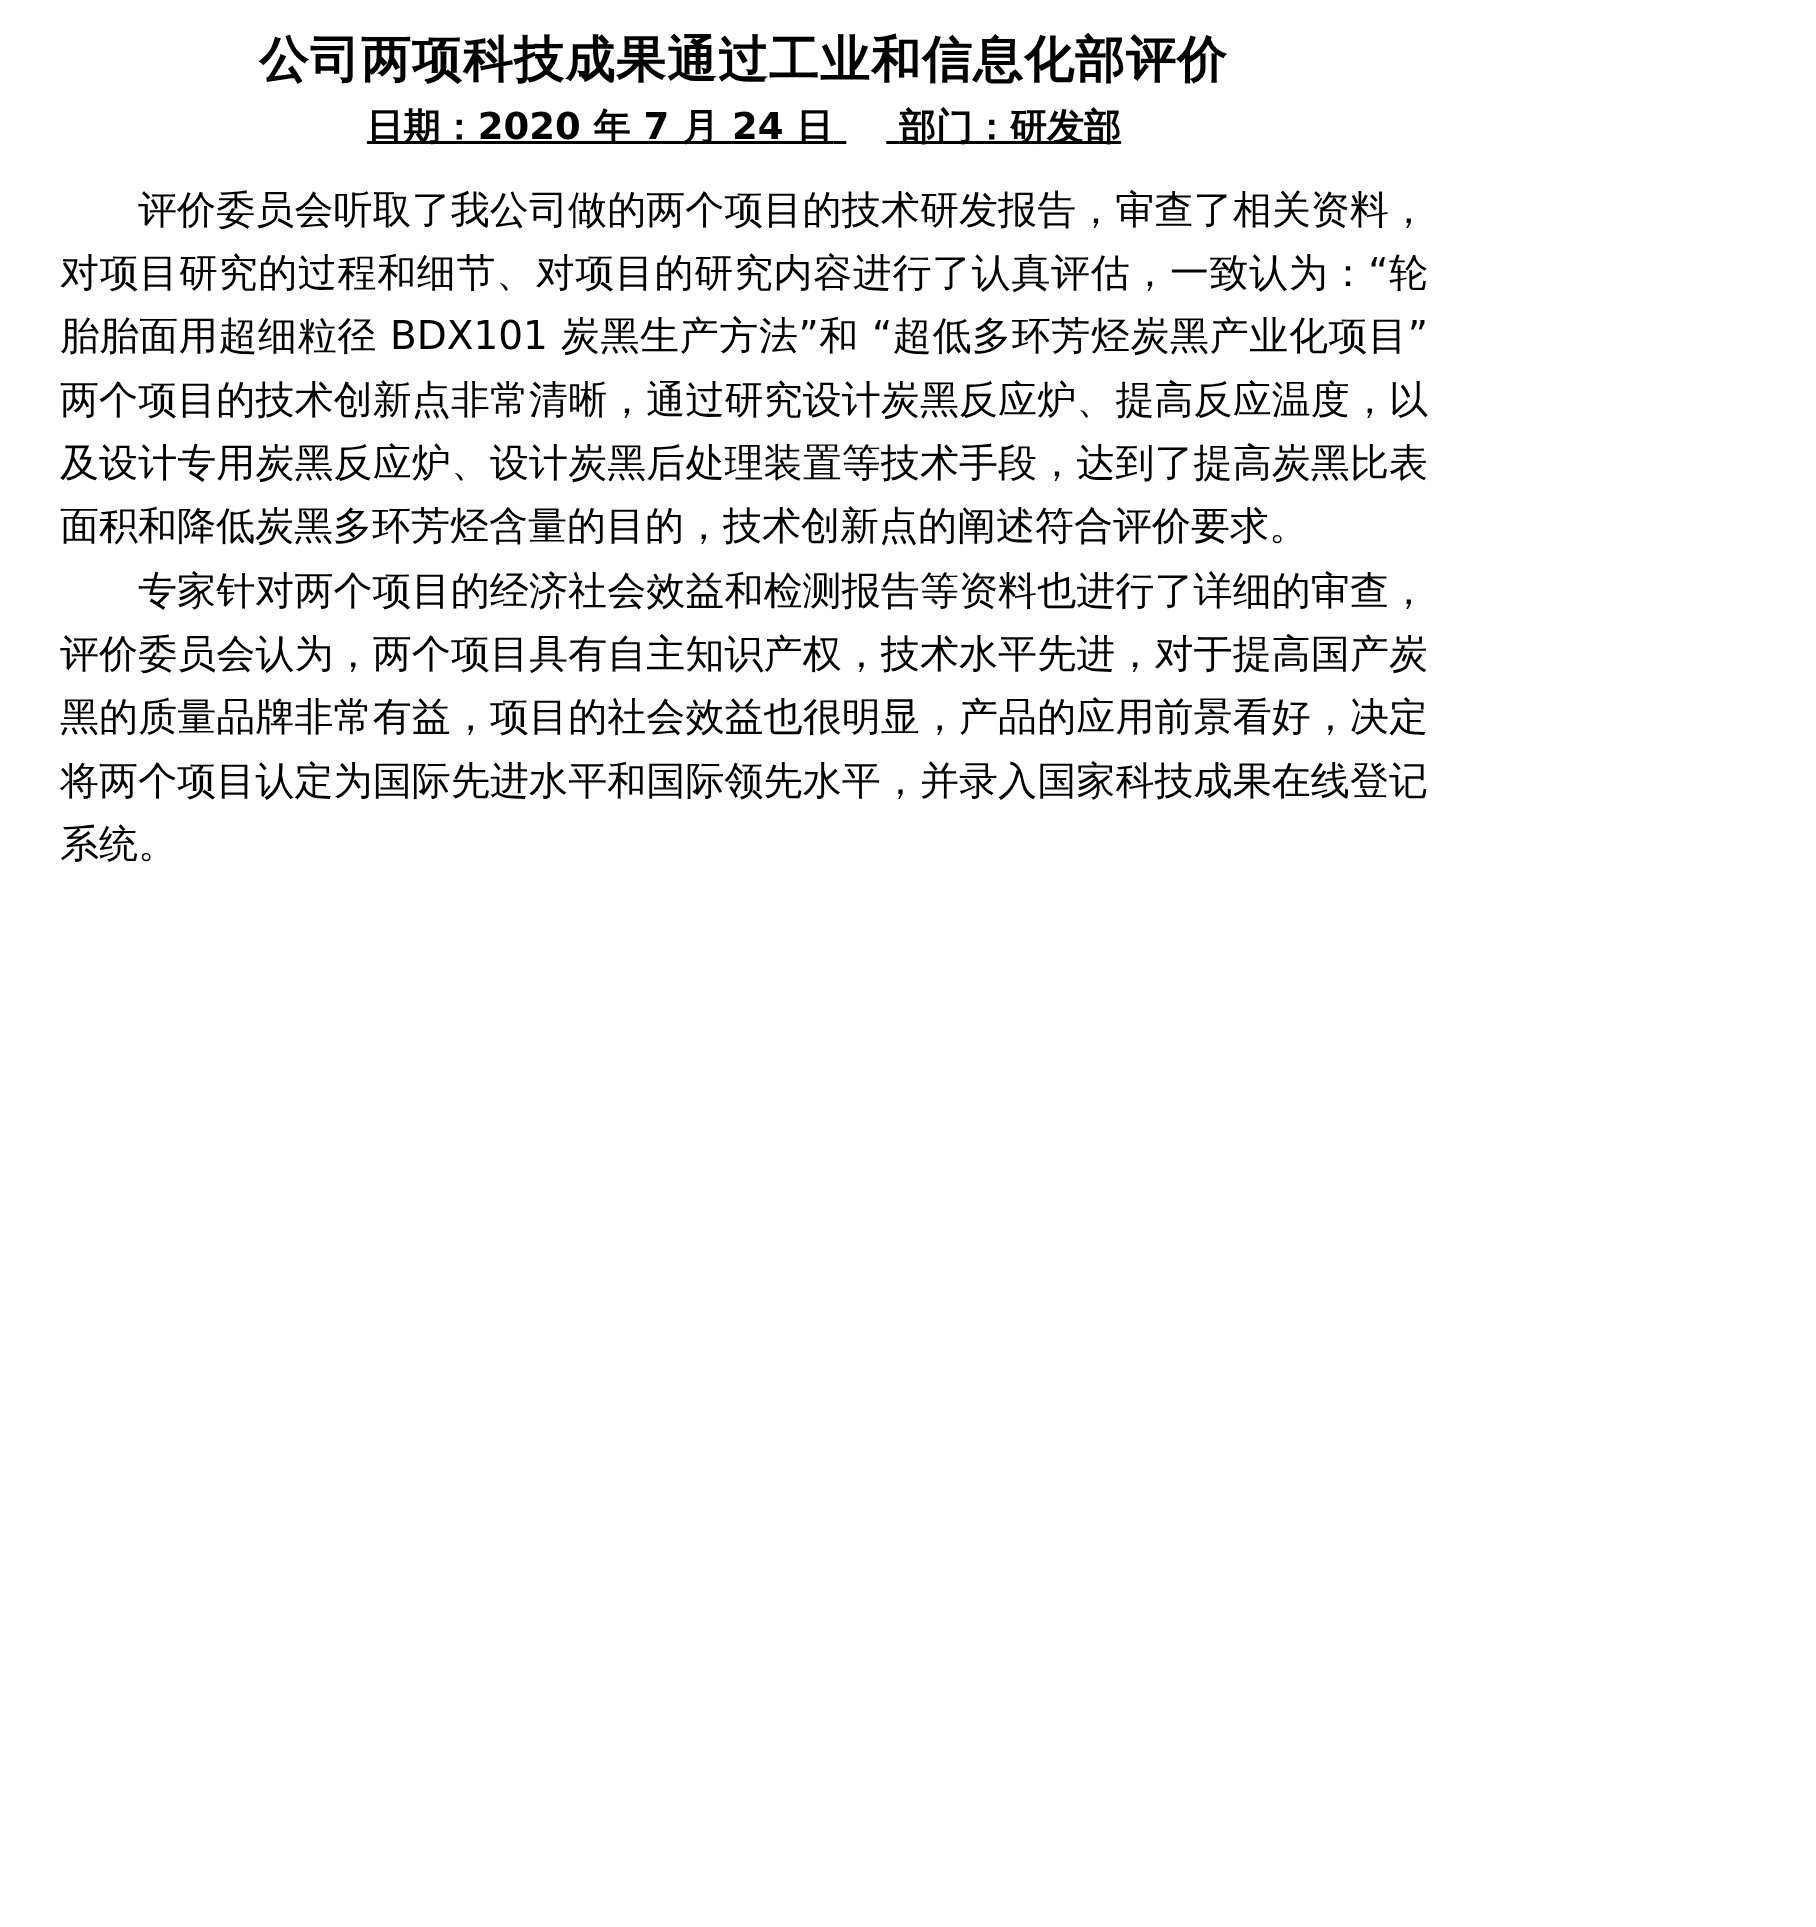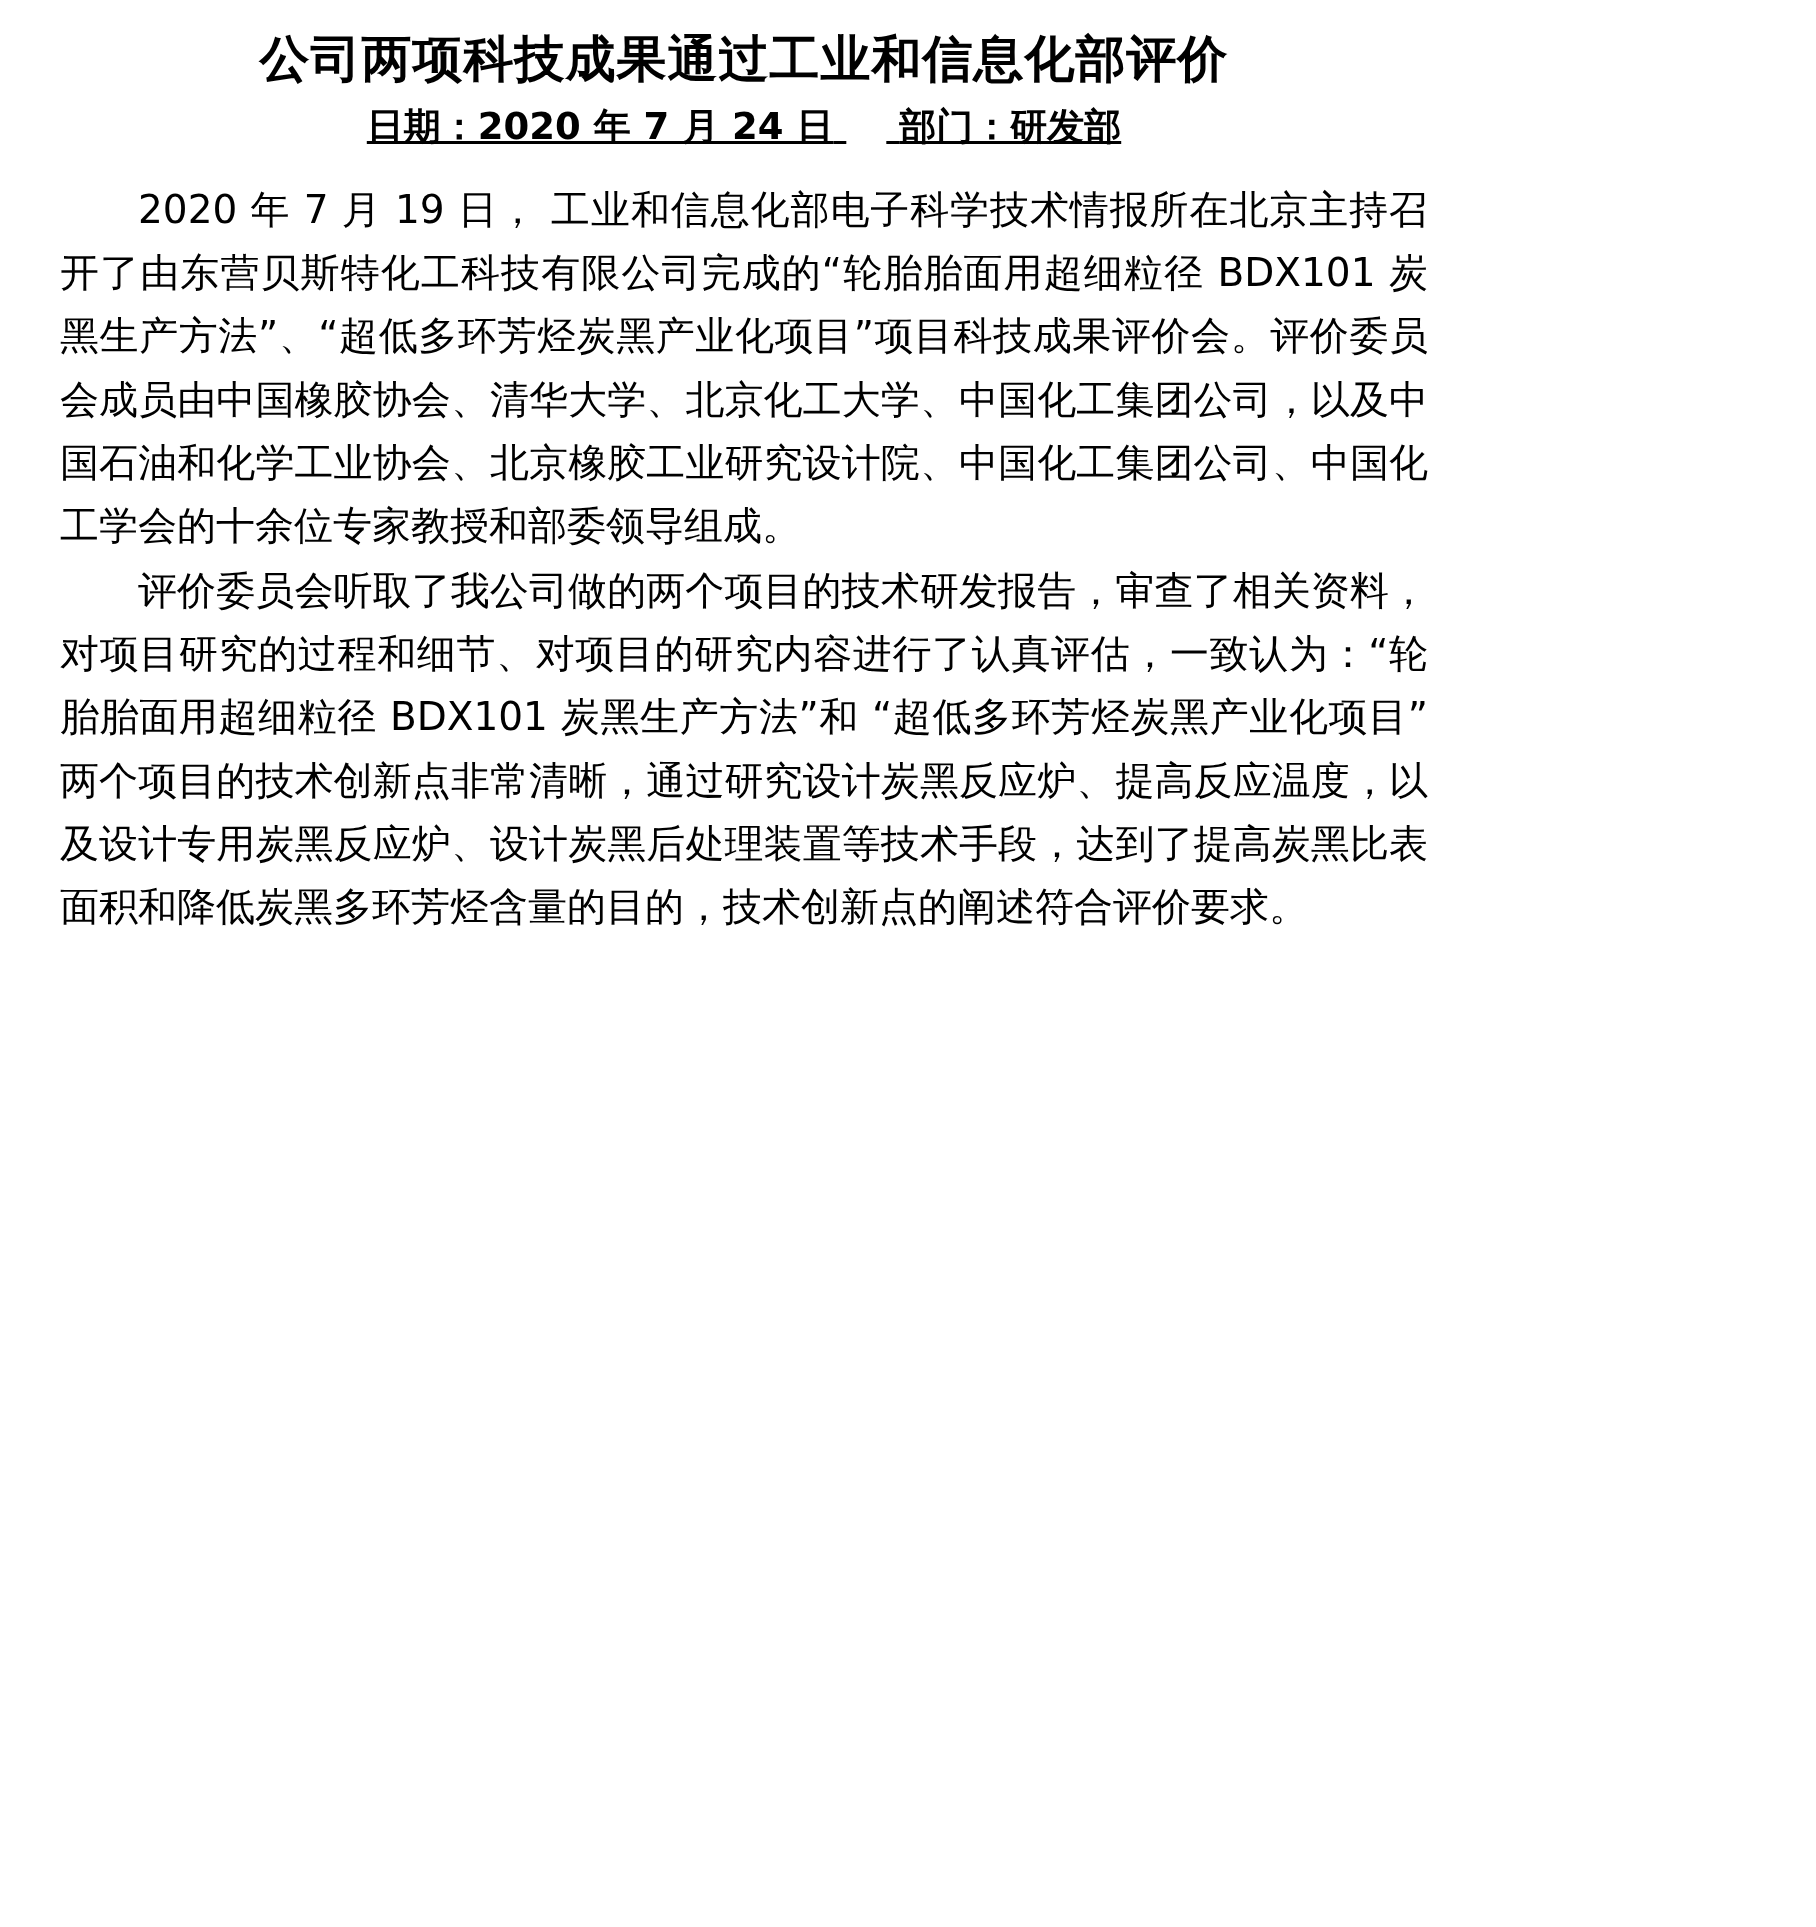--- a/index.html
+++ b/index.html
@@ -60,17 +60,17 @@
 
   <h1 class="doc-title">公司两项科技成果通过工业和信息化部评价</h1>
 
   <div class="doc-meta">
     <span>日期：2020 年 7 月 24 日</span>
     <span class="meta-gap"></span>
     <span>部门：研发部</span>
   </div>
 
   <div class="body-text">
-    <p>2020 年 7 月 19 日， 工业和信息化部电子科学技术情报所在北京主持召开了由东营贝斯特化工科技有限公司完成的“轮胎胎面用超细粒径 BDX101 炭黑生产方法”、“超低多环芳烃炭黑产业化项目”项目科技成果评价会。评价委员会成员由中国橡胶协会、清华大学、北京化工大学、中国化工集团公司，以及中国石油和化学工业协会、北京橡胶工业研究设计院、中国化工集团公司、中国化工学会的十余位专家教授和部委领导组成。</p>
     <p>评价委员会听取了我公司做的两个项目的技术研发报告，审查了相关资料，对项目研究的过程和细节、对项目的研究内容进行了认真评估，一致认为：“轮胎胎面用超细粒径 BDX101 炭黑生产方法”和 “超低多环芳烃炭黑产业化项目”两个项目的技术创新点非常清晰，通过研究设计炭黑反应炉、提高反应温度，以及设计专用炭黑反应炉、设计炭黑后处理装置等技术手段，达到了提高炭黑比表面积和降低炭黑多环芳烃含量的目的，技术创新点的阐述符合评价要求。</p>
+    <p>专家针对两个项目的经济社会效益和检测报告等资料也进行了详细的审查，评价委员会认为，两个项目具有自主知识产权，技术水平先进，对于提高国产炭黑的质量品牌非常有益，项目的社会效益也很明显，产品的应用前景看好，决定将两个项目认定为国际先进水平和国际领先水平，并录入国家科技成果在线登记系统。</p>
   </div>
 
 </div>
 
 </body></html>

